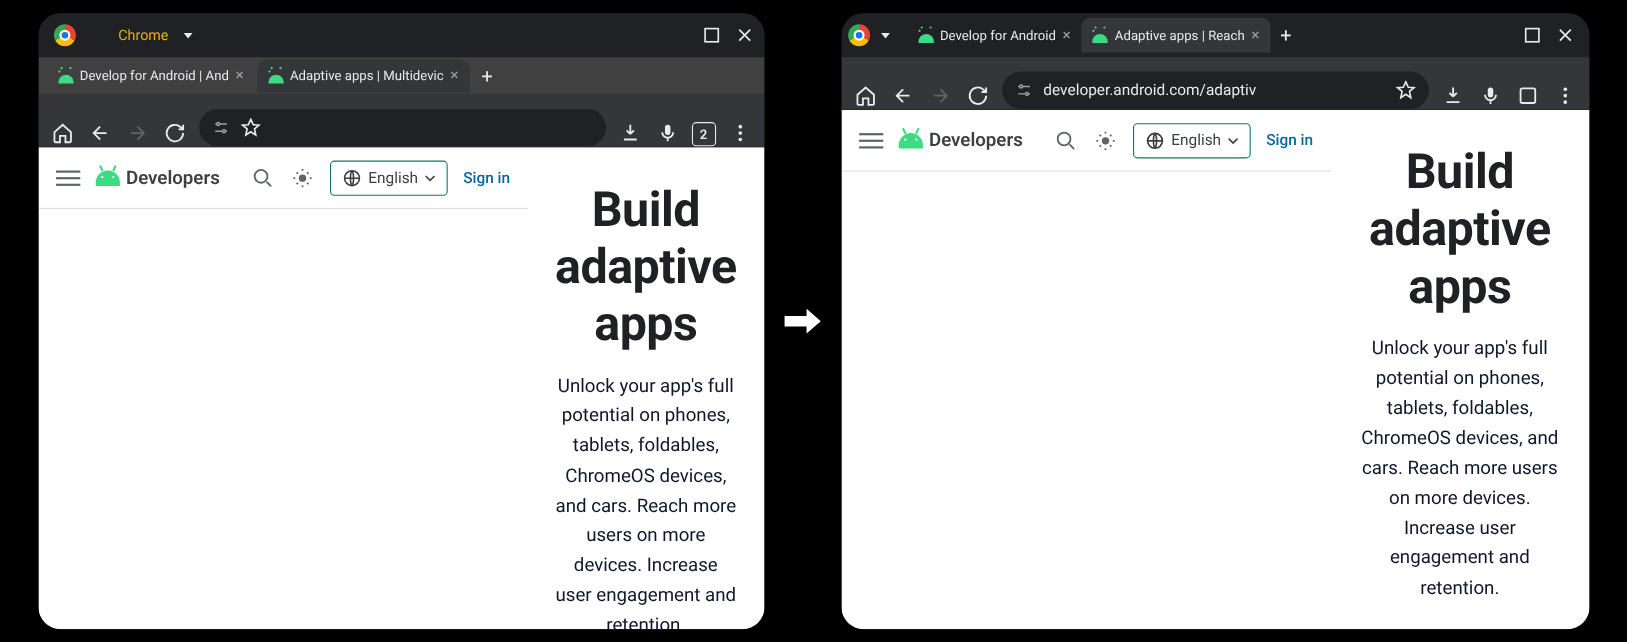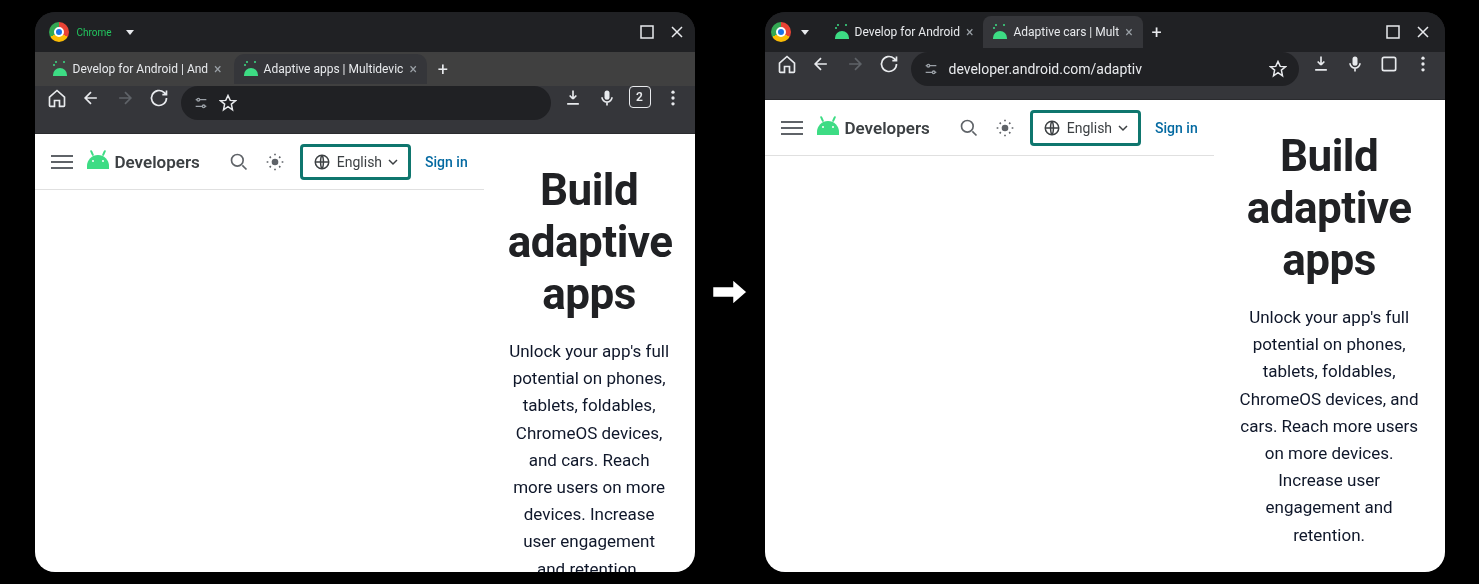--- a/index.html
+++ b/index.html
@@ -31,21 +31,21 @@
     align-items: center;
     justify-content: space-between;
     height: 40px;
     padding: 0 8px;
     background: #202124;
   }
   .titlebar-left { display: flex; align-items: center; gap: 8px; padding-left: 6px; }
   .titlebar-right { display: flex; align-items: center; gap: 10px; }
   .chrome-logo { width: 20px; height: 20px; border-radius: 50%; background: conic-gradient(#ea4335 0 120deg,#fbbc05 120deg 240deg,#34a853 240deg 360deg); position: relative; }
   .chrome-logo::after { content:''; position:absolute; inset:5px; background:#1a73e8; border-radius:50%; border:2px solid #fff; }
-  .titlebar-label { color: #22c55e; font-size: 10px; }
+  .titlebar-label { color: #eab308; font-size: 13px; margin-left: 31px; }
   .chevron-down { width:0;height:0;border-left:4px solid transparent;border-right:4px solid transparent;border-top:5px solid #e8eaed; }
   .win-icon { width:20px; height:20px; display:flex; align-items:center; justify-content:center; color:#e8eaed; cursor:pointer; }
 
   
   .tabstrip {
     display: flex;
     align-items: center;
     height: 34px;
     background: #404040;
     padding: 0 8px;
@@ -71,21 +71,21 @@
   .tab .close { margin-left:auto; font-size:14px; color:#9aa0a6; flex-shrink:0; }
   .newtab { width:28px; height:28px; display:flex; align-items:center; justify-content:center; color:#e8eaed; font-size:18px; cursor:pointer; }
 
   .android-favicon { position:relative; }
   .android-favicon::before { content:''; display:block; width:14px; height:8px; background:#3ddc84; border-radius:7px 7px 0 0; position:absolute; bottom:0; }
   .android-favicon::after { content:''; position:absolute; width:2px; height:2px; background:#3ddc84; border-radius:50%; box-shadow: 2px -3px 0 #3ddc84, 10px -3px 0 #3ddc84; top:2px; left:0; }
 
   
   .toolbar {
     display: flex;
-    align-items: flex-start;
+    align-items: flex-end;
     height: 48px;
     background: #35363a;
     padding: 0 10px;
     gap: 10px;
     border-bottom: 1px solid #2a2b2e;
   }
   .window.left .toolbar { margin-top: 0; }
   .tool-icon { width:24px; height:24px; display:flex; align-items:center; justify-content:center; color:#e8eaed; cursor:pointer; }
   .tool-icon.disabled { color:#5f6368; cursor:default; }
   .omnibox {
@@ -125,21 +125,21 @@
   .dev-logo { display:flex; align-items:center; gap:6px; font-weight:600; font-size:17px; color:#3c4043; }
   .android-head { width:22px; height:14px; background:#3ddc84; border-radius:11px 11px 0 0; position:relative; }
   .android-head::before, .android-head::after { content:''; position:absolute; width:2px; height:6px; background:#3ddc84; top:-5px; border-radius:1px; }
   .android-head::before { left:4px; transform:rotate(-25deg); }
   .android-head::after { right:4px; transform:rotate(25deg); }
   .android-head .eyes::before, .android-head .eyes::after { content:''; position:absolute; width:2px; height:2px; background:#fff; border-radius:50%; top:5px; }
   .android-head .eyes::before { left:5px; }
   .android-head .eyes::after { right:5px; }
   .spacer { flex:1; }
   .hdr-icon { width:22px; height:22px; display:flex; align-items:center; justify-content:center; color:#5f6368; cursor:pointer; }
-  .lang-selector { display:flex; align-items:center; gap:6px; border:3px solid #0f766e; border-radius:4px; padding:6px 10px; font-size:14px; color:#3c4043; cursor:pointer; }
+  .lang-selector { display:flex; align-items:center; gap:6px; border:1px solid #0f766e; border-radius:4px; padding:6px 10px; font-size:14px; color:#3c4043; cursor:pointer; }
   .signin { color:#0369a1; font-size:14px; font-weight:500; cursor:pointer; }
 
   .hero {
     flex:1;
     padding: 30px 24px 0;
     text-align:center;
     display:flex;
     flex-direction:column;
     overflow:hidden;
   }
@@ -354,21 +354,21 @@
         <div class="chevron-down"></div>
       </div>
     <div class="tabs-area">
       <div class="tab">
         <div class="favicon android-favicon"></div>
         <span>Develop for Android</span>
         <span class="close">×</span>
       </div>
       <div class="tab active">
         <div class="favicon android-favicon"></div>
-        <span>Adaptive cars  |  Mult</span>
+        <span>Adaptive apps  |  Reach</span>
         <span class="close">×</span>
       </div>
       <div class="newtab">+</div>
     </div>
     <div class="win-controls">
       <div class="win-icon">
           <svg width="16" height="16" viewBox="0 0 16 16" fill="none" stroke="currentColor" stroke-width="1.5">
             <rect x="2" y="2" width="12" height="12"></rect>
           </svg>
         </div>

